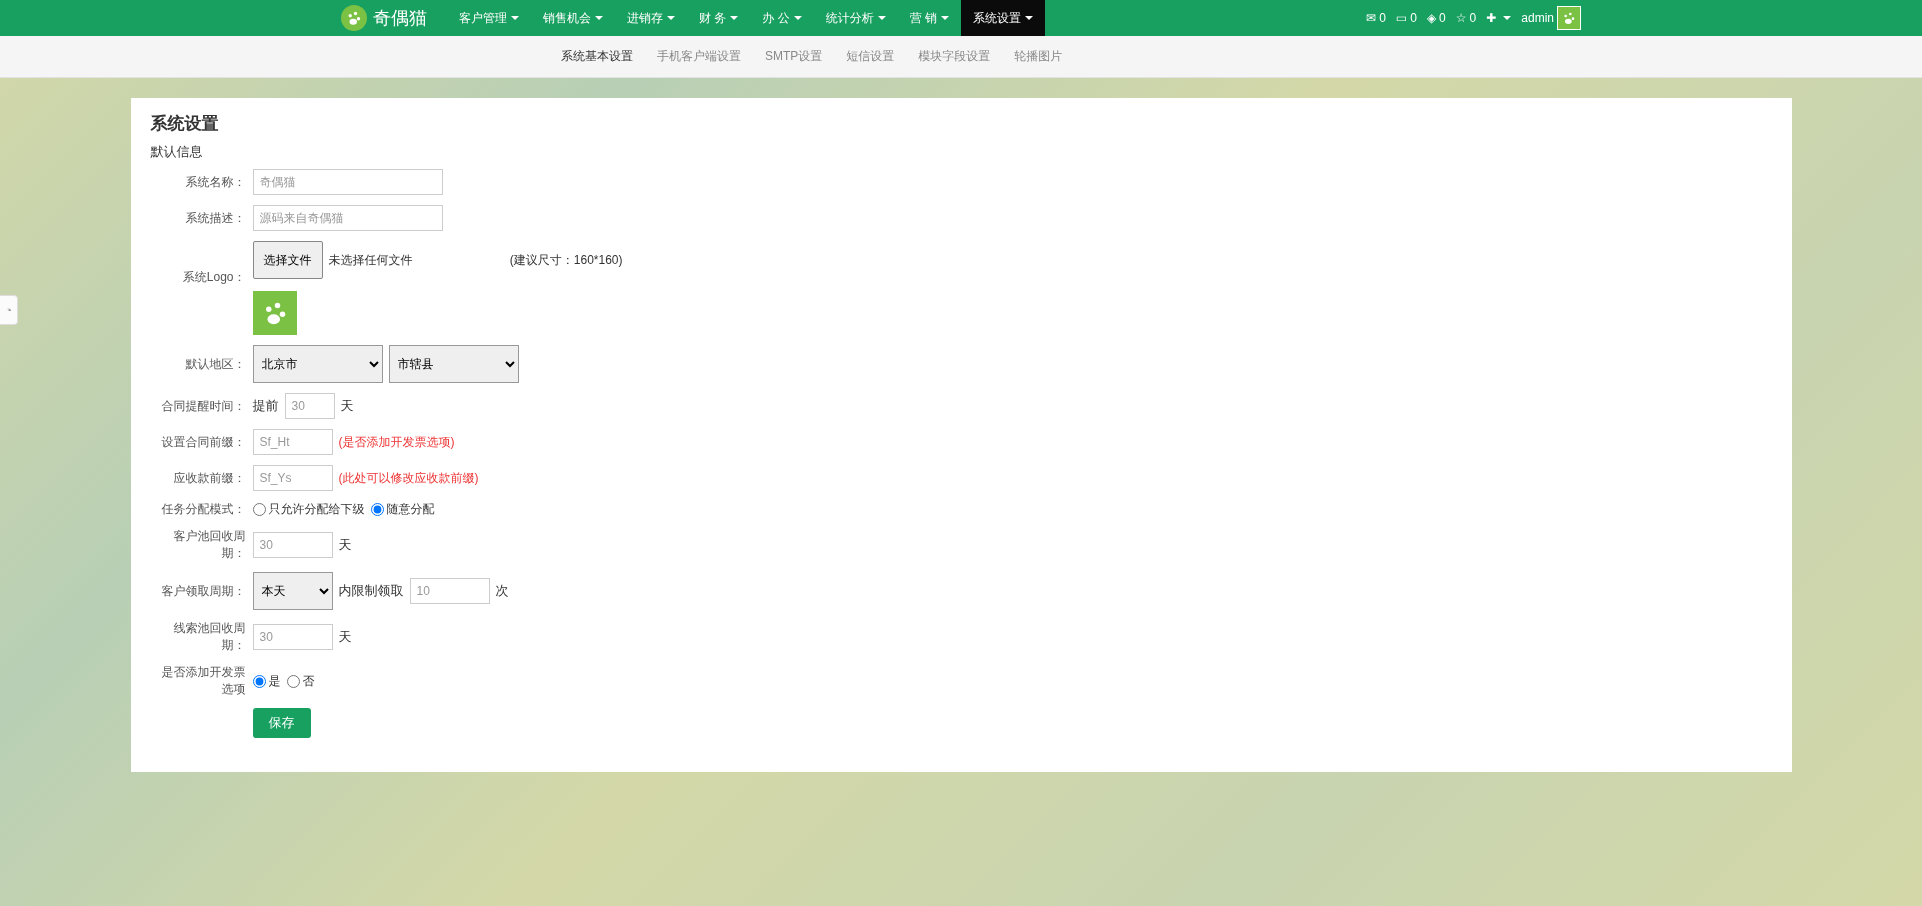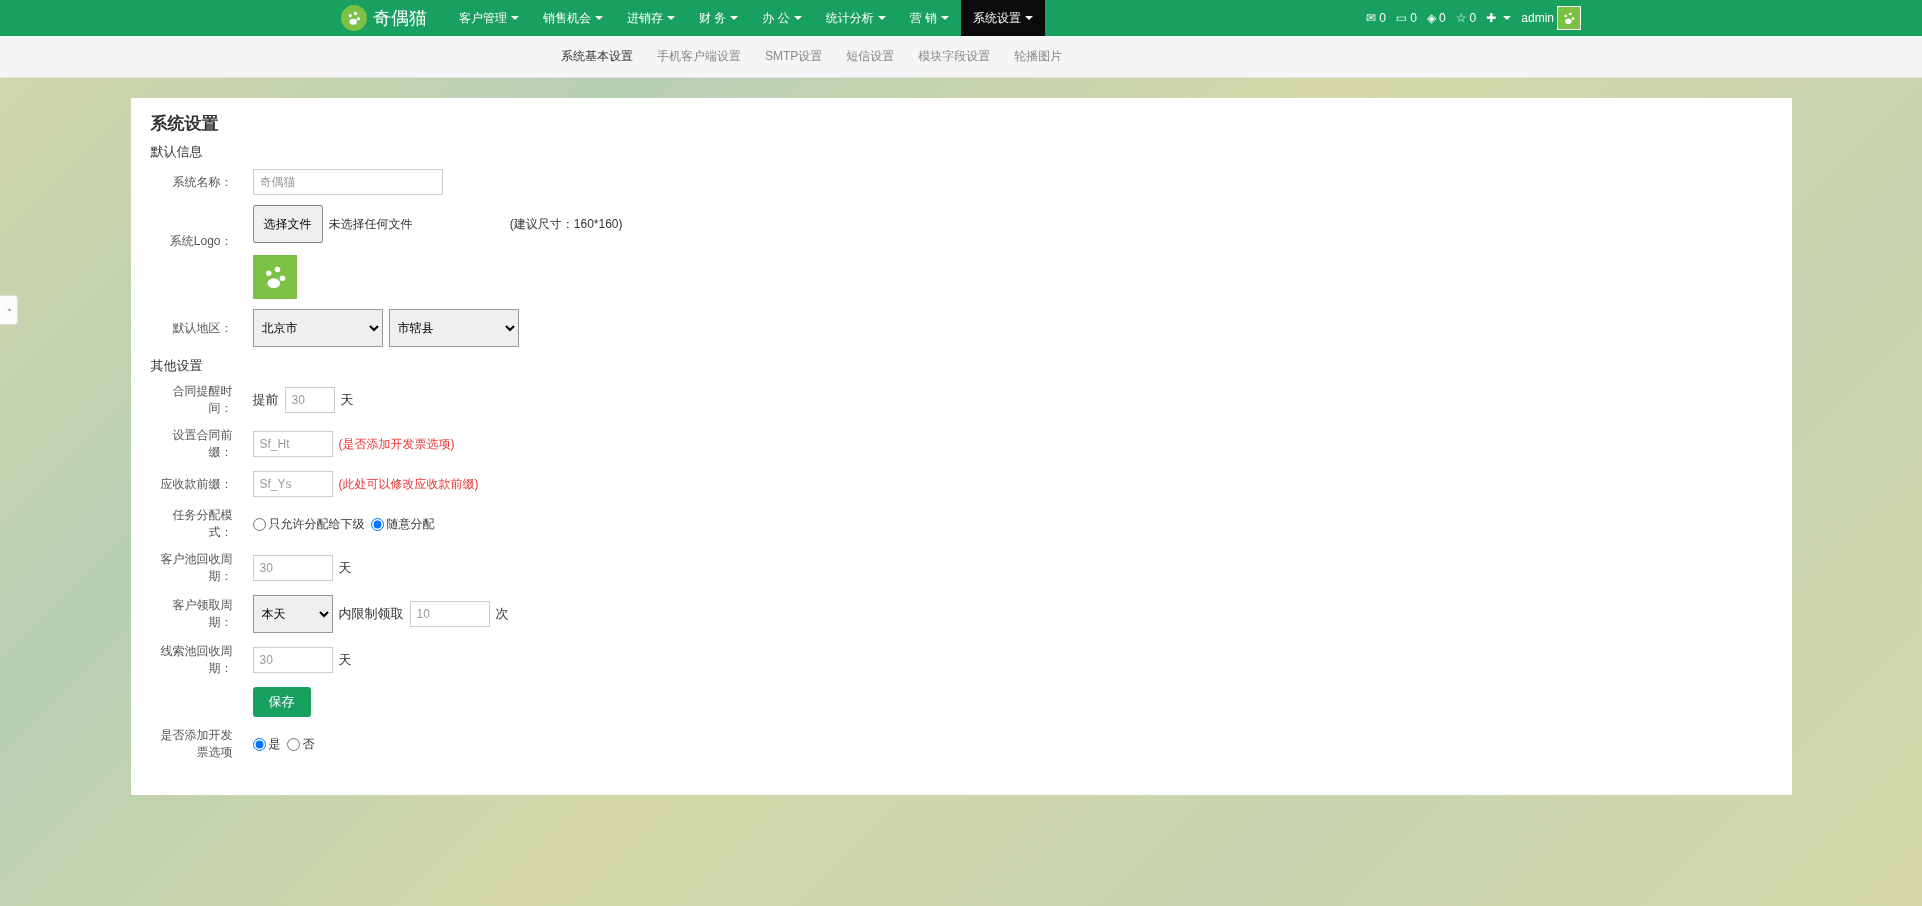--- a/index.html
+++ b/index.html
@@ -52,21 +52,21 @@
 }
 .page{
   width:1661px;margin:20px auto 0;
   background:#fff;padding:14px 20px 24px;
 }
 .page-title{font-size:17px;font-weight:600;margin-bottom:8px;}
 .legend{font-size:13px;margin:4px 0 8px;color:#333;}
 .form-row{display:flex;align-items:center;margin-bottom:10px;}
 .form-row.tall{align-items:flex-start;}
 .form-label{
-  width:102px;text-align:right;padding-right:20px;font-size:12px;color:#555;
+  width:102px;text-align:right;padding-right:7px;font-size:12px;color:#555;
 }
 .form-ctrl{display:flex;align-items:center;gap:6px;flex-wrap:wrap;}
 input[type=text].txt, .num{
   height:26px;border:1px solid #ccc;padding:0 6px;font-size:12px;color:#999;
 }
 .txt.w190{width:190px;}
 .num{width:80px;}
 .file-btn{
   height:38px;border:1px solid #888;background:#efefef;padding:0 10px;font-size:12px;cursor:pointer;border-radius:2px;
 }
@@ -189,20 +189,26 @@
   <div class="section-left">
     <div class="legend">默认信息</div>
 
     <div class="form-row">
       <div class="form-label">系统名称：</div>
       <div class="form-ctrl">
         <input type="text" class="txt w190" value="奇偶猫" style="">
       </div>
     </div>
 
+    <div class="form-row">
+      <div class="form-label">系统描述：</div>
+      <div class="form-ctrl">
+        <input type="text" class="txt w190" value="源码来自奇偶猫" style="">
+      </div>
+    </div>
 
     <div class="form-row tall">
       <div class="form-label" style="padding-top:28px;">系统Logo：</div>
       <div class="form-ctrl" style="flex-direction:column;align-items:flex-start;">
         <div style="display:flex;align-items:center;gap:6px;width:370px;">
           <button class="file-btn">选择文件</button>
           <span class="file-status">未选择任何文件</span>
           <span class="hint" style="margin-left:auto;">(建议尺寸：160*160)</span>
         </div>
         <div class="logo-preview">
@@ -217,21 +223,20 @@
     </div>
 
     <div class="form-row">
       <div class="form-label">默认地区：</div>
       <div class="form-ctrl">
         <select class="sel"><option>北京市</option></select>
         <select class="sel"><option>市辖县</option></select>
       </div>
     </div>
 
-    <div class="legend">其他设置</div>
 
     <div class="form-row">
       <div class="form-label">合同提醒时间：</div>
       <div class="form-ctrl">
         <span>提前</span>
         <input type="text" class="num" style="width: 50px;" value="30">
         <span>天</span>
       </div>
     </div>
 
@@ -285,33 +290,33 @@
 
     <div class="form-row">
       <div class="form-label">线索池回收周期：</div>
       <div class="form-ctrl">
         <input type="text" class="num" value="30" style="">
         <span>天</span>
       </div>
     </div>
 
     <div class="form-row">
-      <div class="form-label"></div>
-      <div class="form-ctrl">
-        <button class="save-btn">保存</button>
-      </div>
-    </div>
-
-    <div class="form-row">
       <div class="form-label">是否添加开发票选项</div>
       <div class="form-ctrl">
         <label class="radio-lbl">
             <input type="radio" name="inv" checked="" style="">
             <span>是</span>
           </label>
         <label class="radio-lbl">
             <input type="radio" name="inv" style="">
             <span>否</span>
           </label>
       </div>
     </div>
+
+    <div class="form-row">
+      <div class="form-label"></div>
+      <div class="form-ctrl">
+        <button class="save-btn">保存</button>
+      </div>
+    </div>
   </div>
 </div>
 
 </body></html>

